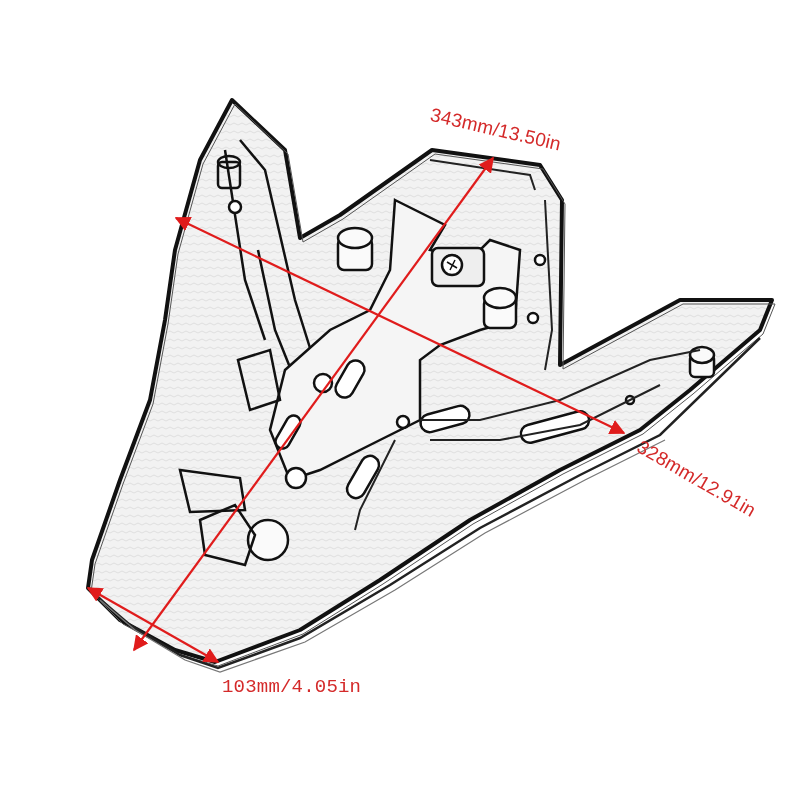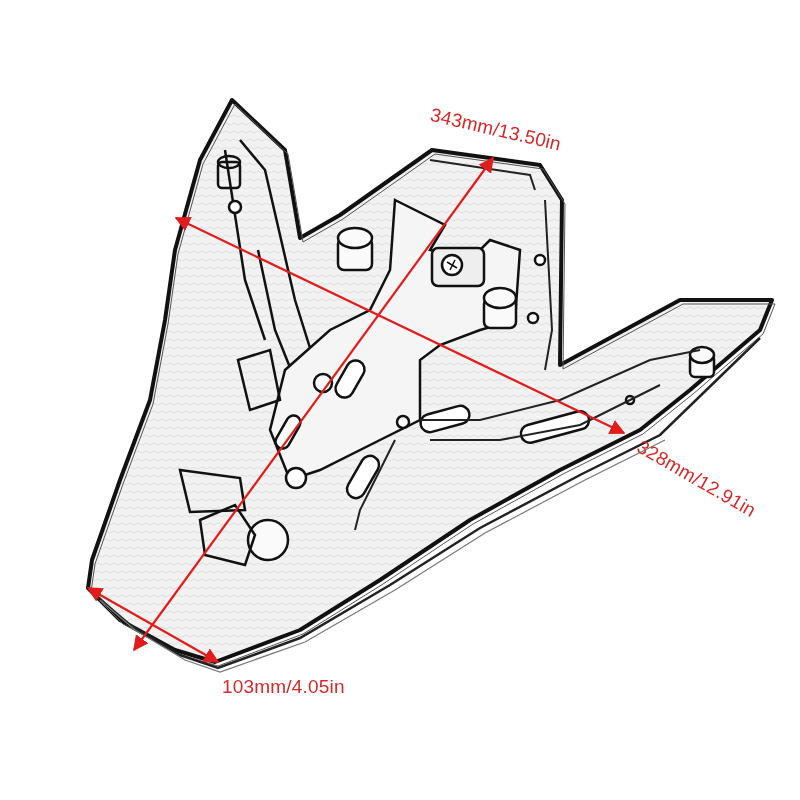--- a/index.html
+++ b/index.html
@@ -16,21 +16,21 @@
     position: absolute;
     font-family: "Liberation Sans", sans-serif;
     font-size: 19px;
     color: #d42a2a;
     white-space: nowrap;
     transform-origin: 0 0;
     letter-spacing: 0.2px;
   }
   .label-length { left: 433px; top: 104px; transform: rotate(13deg); }
   .label-width  { left: 644px; top: 436px; transform: rotate(30deg); }
-  .label-height { left: 222px; top: 676px; }
+  .label-height { left: 222px; top: 676px; font-family: Liberation Mono, monospace; }
 </style>
 </head>
 <body>
 
 <div class="canvas">
   <svg class="drawing" width="800" height="800" viewBox="0 0 800 800">
     <defs>
       <marker id="ah" viewBox="0 0 10 10" refX="9" refY="5" markerWidth="7" markerHeight="7" orient="auto-start-reverse">
         <path d="M0,0 L10,5 L0,10 z" fill="#e01c1c"></path>
       </marker>

